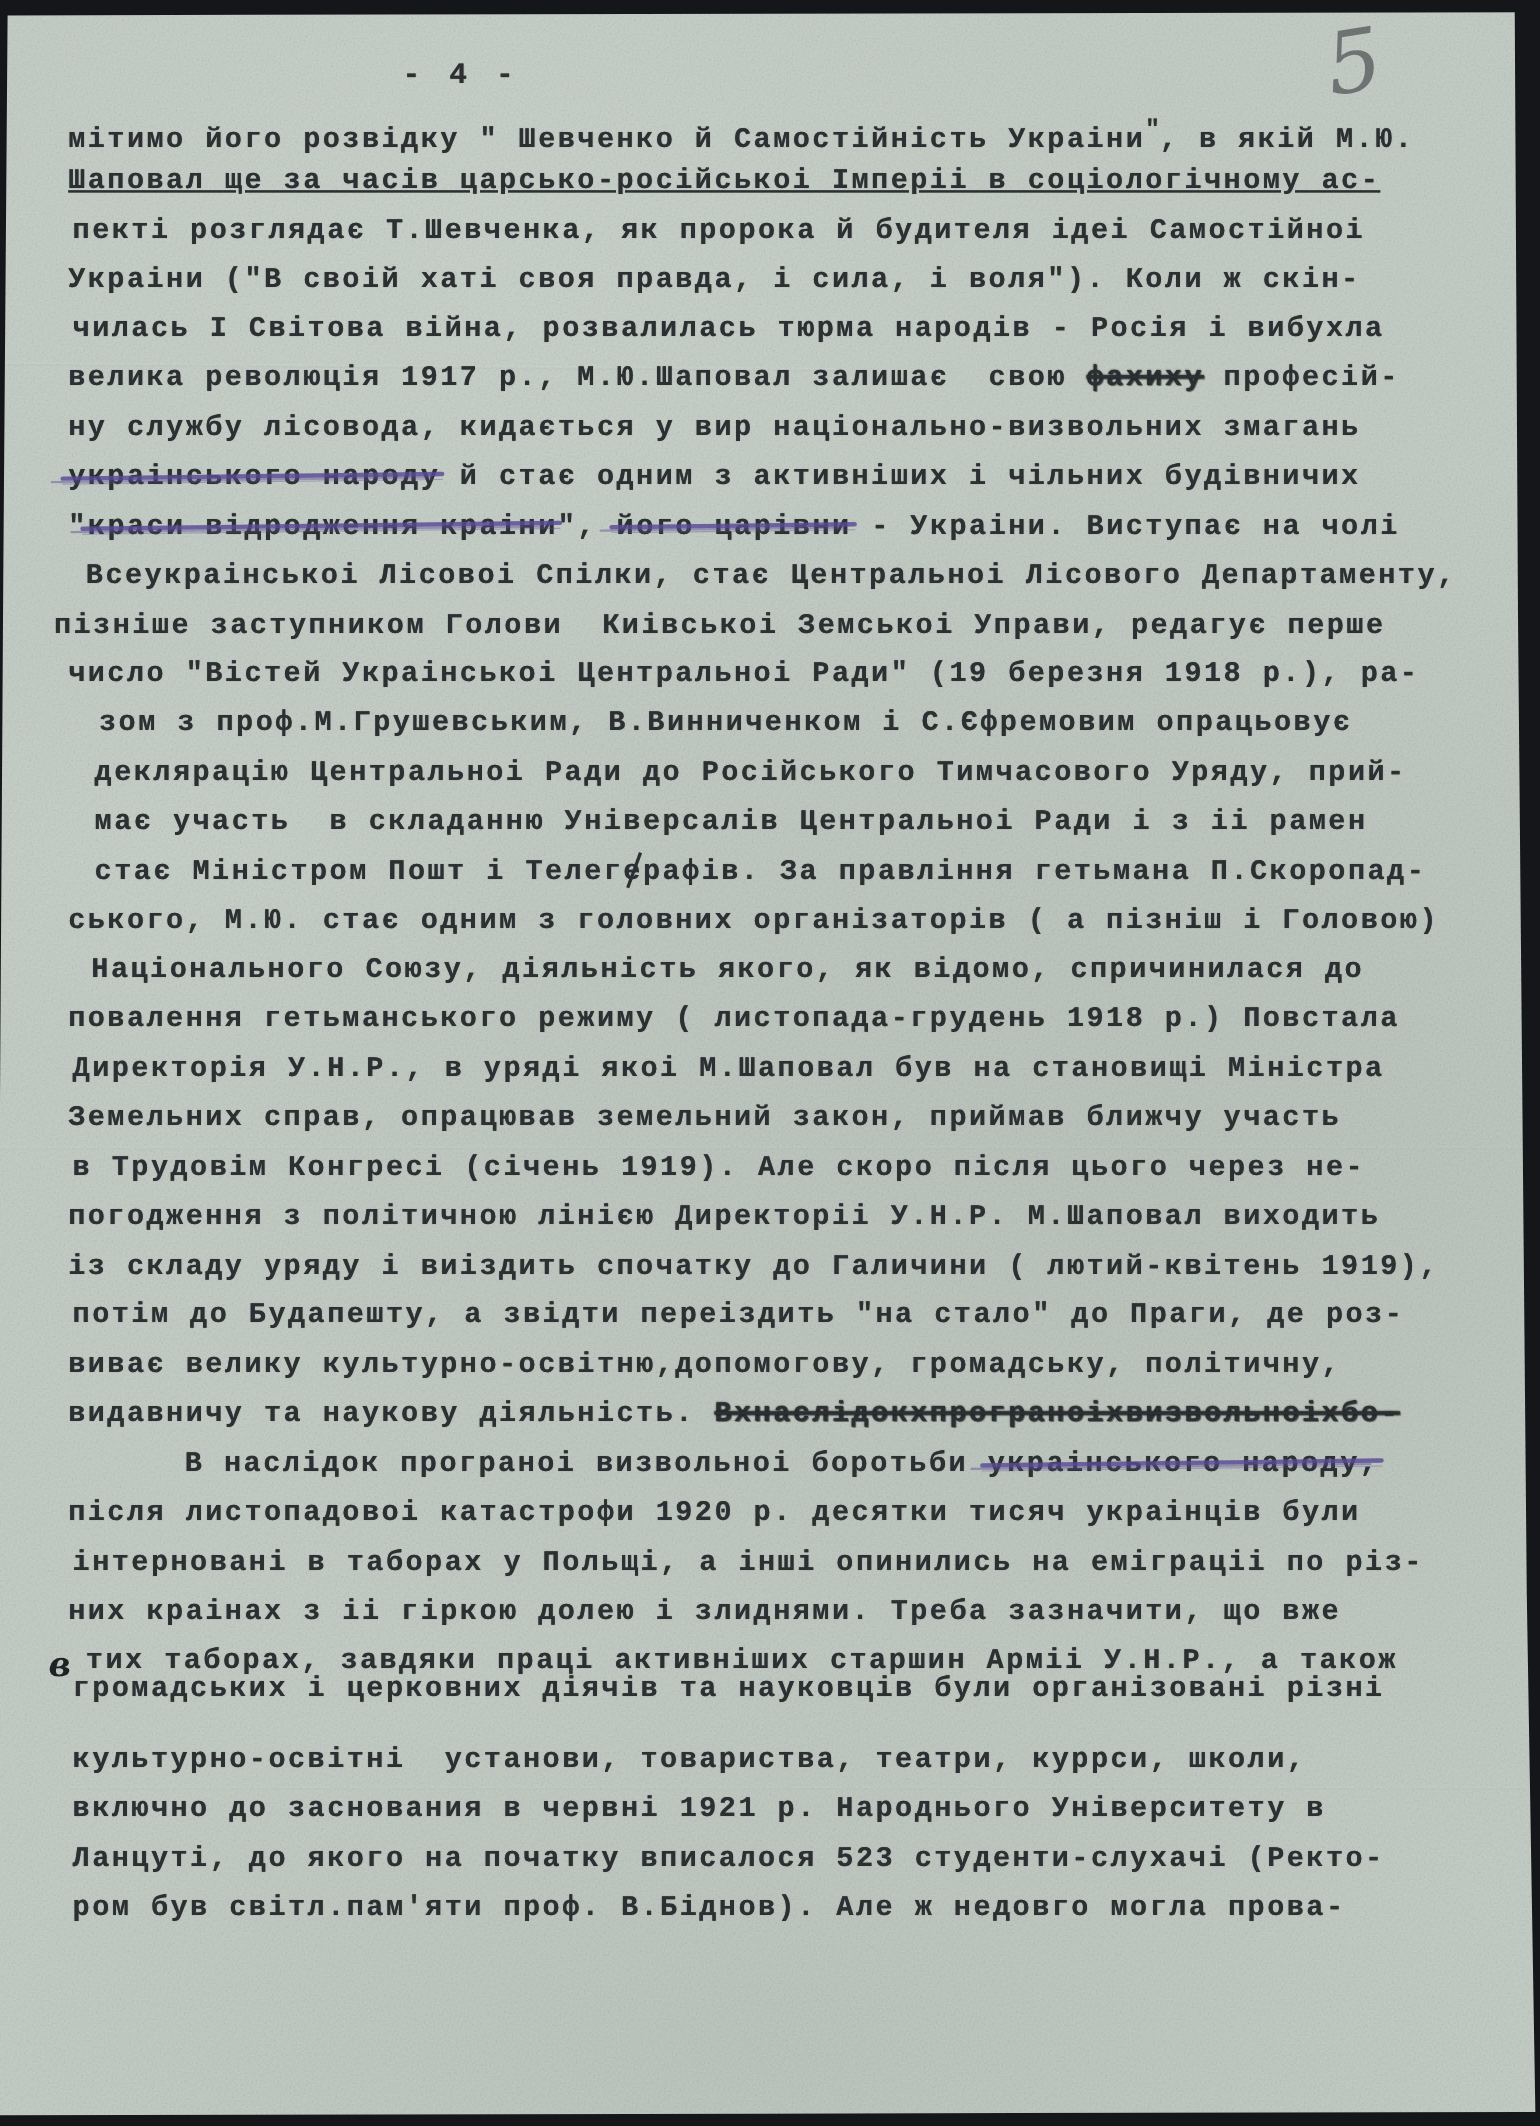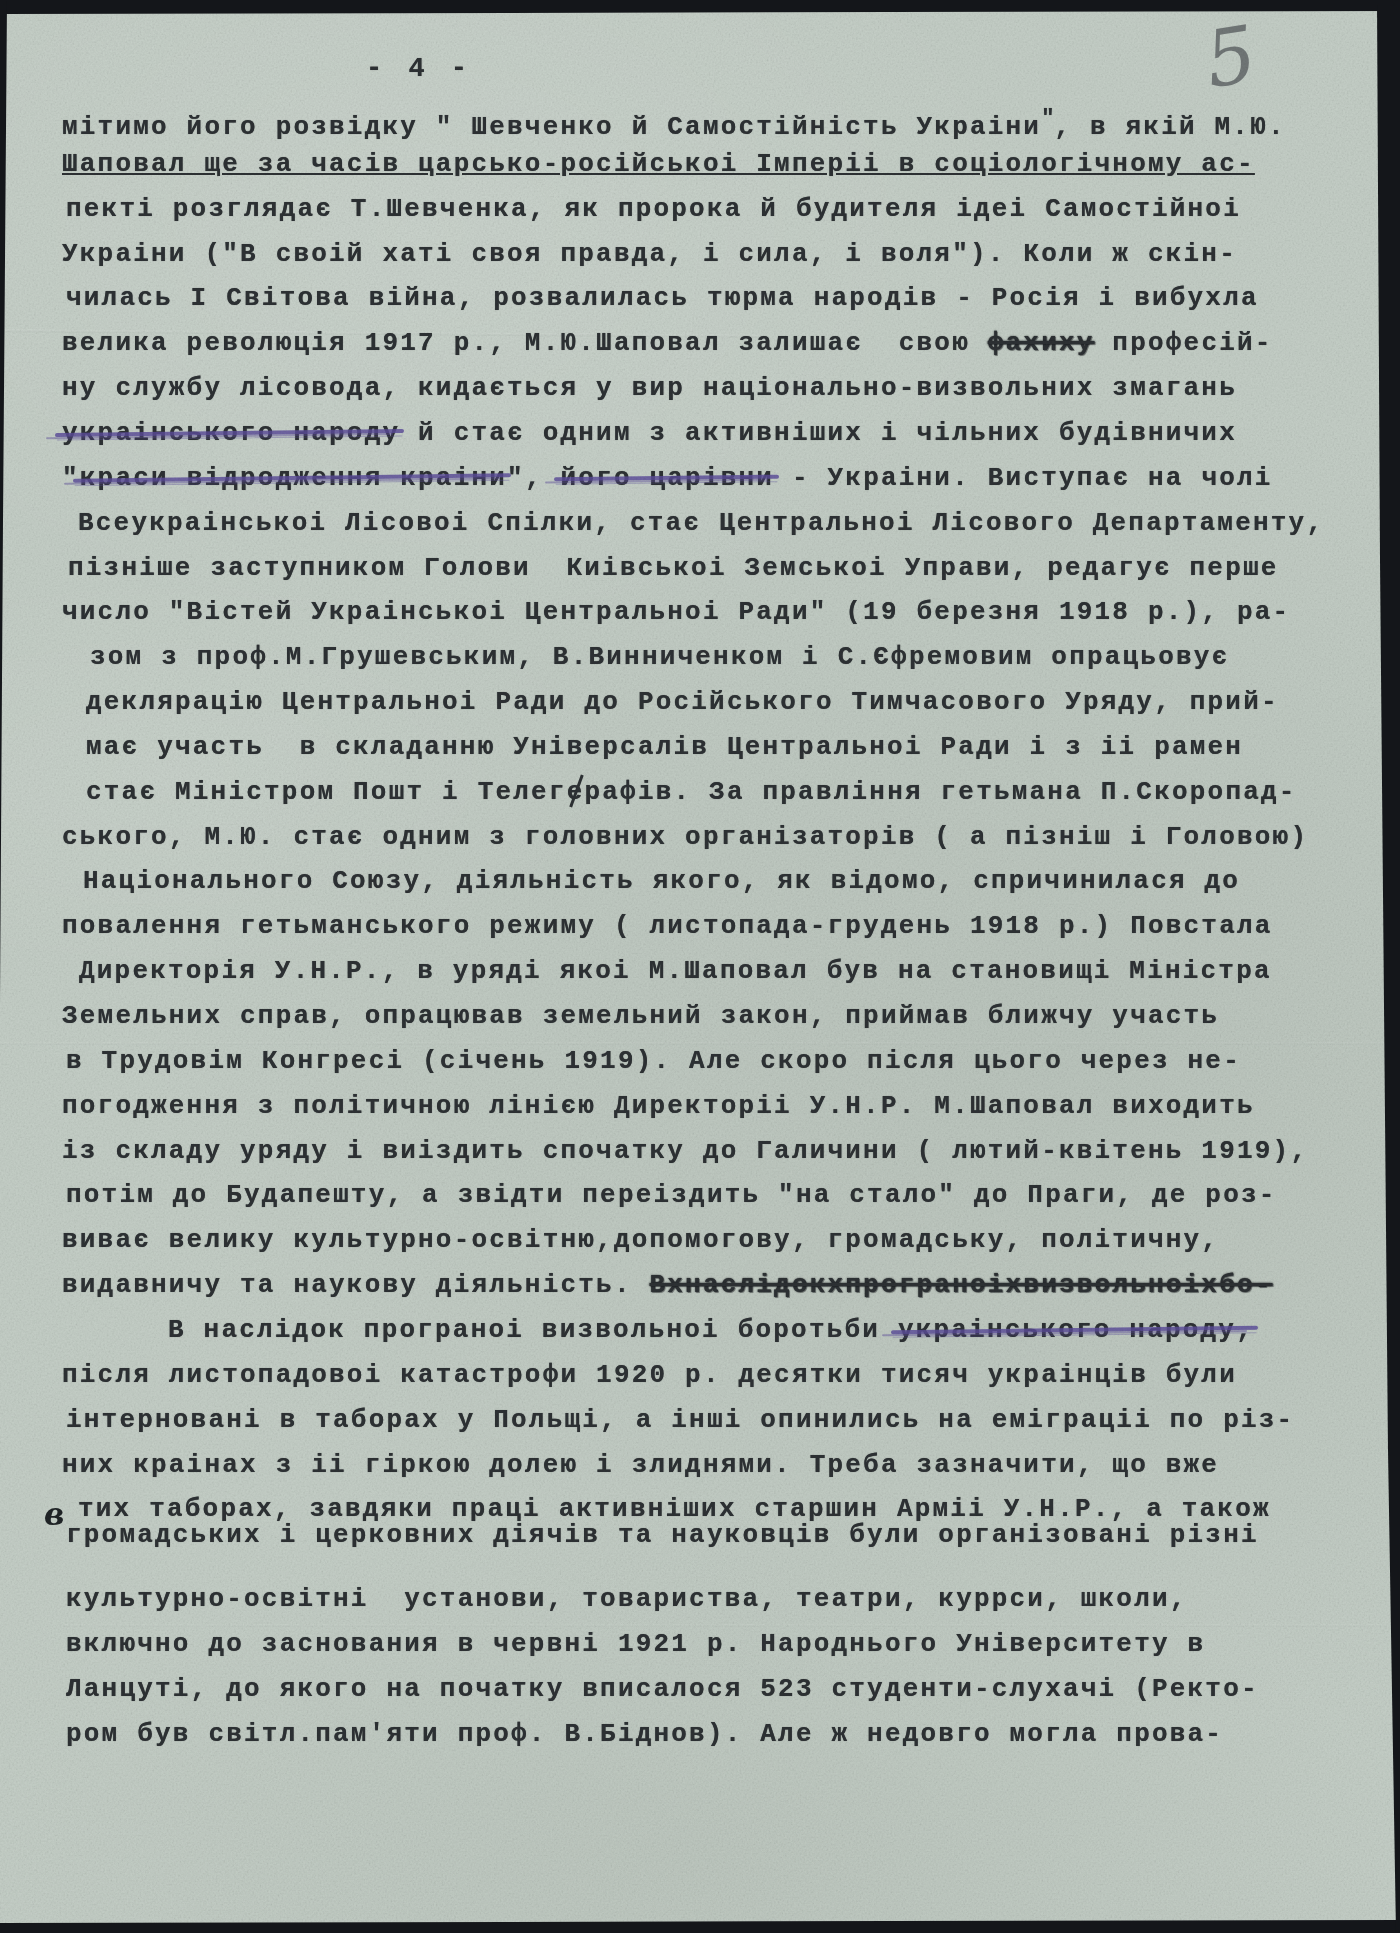--- a/index.html
+++ b/index.html
@@ -58,30 +58,30 @@
       <div class="line" style="top: 104px; left: 62px;"><span>мітимо його розвідку " Шевченко й Самостійність Украіни</span><span class="seg-sup">"</span><span>, в якій М.Ю.</span></div>
       <div class="line" style="top: 148.85px; left: 62px; text-decoration: underline;"><span>Шаповал ще за часів царсько-російськоі Імперіі в соціологічному ас-</span></div>
       <div class="line" style="top: 193.7px; left: 66px;"><span>пекті розглядає Т.Шевченка, як пророка й будителя ідеі Самостійноі</span></div>
       <div class="line" style="top: 238.55px; left: 62px;"><span>Украіни ("В своій хаті своя правда, і сила, і воля"). Коли ж скін-</span></div>
       <div class="line" style="top: 283.4px; left: 66px;"><span>чилась І Світова війна, розвалилась тюрма народів - Росія і вибухла</span></div>
       <div class="line" style="top: 328.25px; left: 62px;"><span>велика революція 1917 р., М.Ю.Шаповал залишає  свою </span><span class="seg-xout">фахиху</span><span> професій-</span></div>
       <div class="line" style="top: 373.1px; left: 62px;"><span>ну службу лісовода, кидається у вир національно-визвольних змагань</span></div>
       <div class="line" style="top: 417.95px; left: 62px;"><span class="seg-pen">украінського народу</span><span> й стає одним з активніших і чільних будівничих</span></div>
       <div class="line" style="top: 462.8px; left: 62px;"><span>"</span><span class="seg-pen">краси відродження краіни</span><span>", </span><span class="seg-pen">його царівни</span><span> - Украіни. Виступає на чолі</span></div>
       <div class="line" style="top: 507.65px; left: 78px;"><span>Всеукраінськоі Лісовоі Спілки, стає Центральноі Лісового Департаменту,</span></div>
-      <div class="line" style="top: 552.5px; left: 68px;"><span>пізніше заступником Голови  Киівськоі Земськоі Управи, редагує перше</span></div>
+      <div class="line" style="top: 552.5px; left: 49px;"><span>пізніше заступником Голови  Киівськоі Земськоі Управи, редагує перше</span></div>
       <div class="line" style="top: 597.35px; left: 62px;"><span>число "Вістей Украінськоі Центральноі Ради" (19 березня 1918 р.), ра-</span></div>
       <div class="line" style="top: 642.2px; left: 90px;"><span>зом з проф.М.Грушевським, В.Винниченком і С.Єфремовим опрацьовує</span></div>
       <div class="line" style="top: 687.05px; left: 86px;"><span>деклярацію Центральноі Ради до Російського Тимчасового Уряду, прий-</span></div>
       <div class="line" style="top: 731.9px; left: 86px;"><span>має участь  в складанню Універсалів Центральноі Ради і з іі рамен</span></div>
       <div class="line" style="top: 776.75px; left: 86px;"><span>стає Міністром Пошт і Телег</span><span class="seg-slash">е</span><span>рафів. За правління гетьмана П.Скоропад-</span></div>
       <div class="line" style="top: 821.6px; left: 62px;"><span>ського, М.Ю. стає одним з головних організаторів ( а пізніш і Головою)</span></div>
       <div class="line" style="top: 866.45px; left: 62px; margin-left: 21px;"><span>Національного Союзу, діяльність якого, як відомо, спричинилася до</span></div>
       <div class="line" style="top: 911.3px; left: 62px;"><span>повалення гетьманського режиму ( листопада-грудень 1918 р.) Повстала</span></div>
-      <div class="line" style="top: 956.15px; left: 66px; margin-left: 13px;"><span>Директорія У.Н.Р., в уряді якоі М.Шаповал був на становищі Міністра</span></div>
+      <div class="line" style="top: 956.15px; left: 66px;"><span>Директорія У.Н.Р., в уряді якоі М.Шаповал був на становищі Міністра</span></div>
       <div class="line" style="top: 1001px; left: 62px;"><span>Земельних справ, опрацював земельний закон, приймав ближчу участь</span></div>
       <div class="line" style="top: 1045.85px; left: 66px;"><span>в Трудовім Конгресі (січень 1919). Але скоро після цього через не-</span></div>
       <div class="line" style="top: 1090.7px; left: 62px;"><span>погодження з політичною лінією Директоріі У.Н.Р. М.Шаповал виходить</span></div>
       <div class="line" style="top: 1135.55px; left: 62px;"><span>із складу уряду і виіздить спочатку до Галичини ( лютий-квітень 1919),</span></div>
       <div class="line" style="top: 1180.4px; left: 66px;"><span>потім до Будапешту, а звідти переіздить "на стало" до Праги, де роз-</span></div>
       <div class="line" style="top: 1225.25px; left: 62px;"><span>виває велику культурно-освітню,допомогову, громадську, політичну,</span></div>
       <div class="line" style="top: 1270.1px; left: 62px;"><span>видавничу та наукову діяльність. </span><span class="seg-xout">Вхнаслідокхпрограноіхвизвольноіхбо-</span></div>
       <div class="line" style="top: 1314.95px; left: 168px;"><span>В наслідок програноі визвольноі боротьби </span><span class="seg-pen">украінського народу,</span></div>
       <div class="line" style="top: 1359.8px; left: 62px;"><span>після листопадовоі катастрофи 1920 р. десятки тисяч украінців були</span></div>
       <div class="line" style="top: 1404.65px; left: 66px;"><span>інтерновані в таборах у Польщі, а інші опинились на еміграціі по різ-</span></div>

